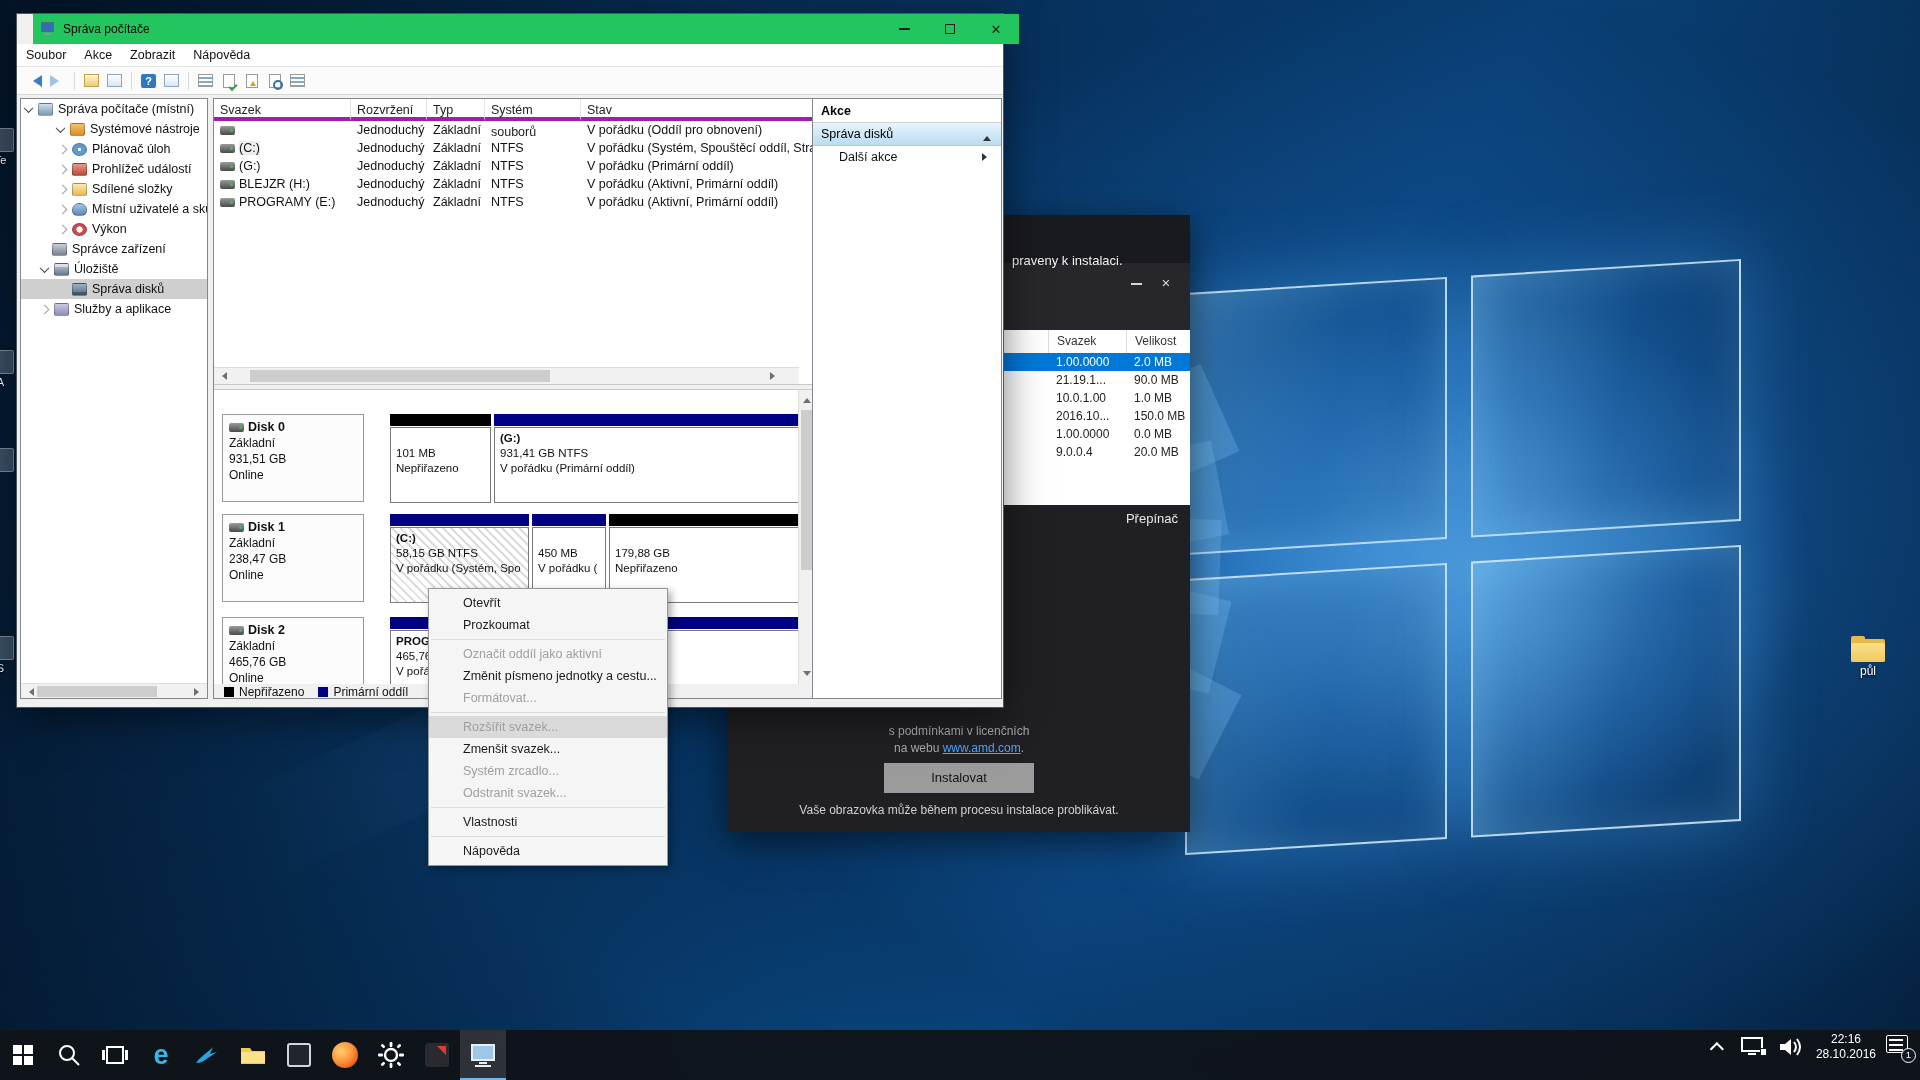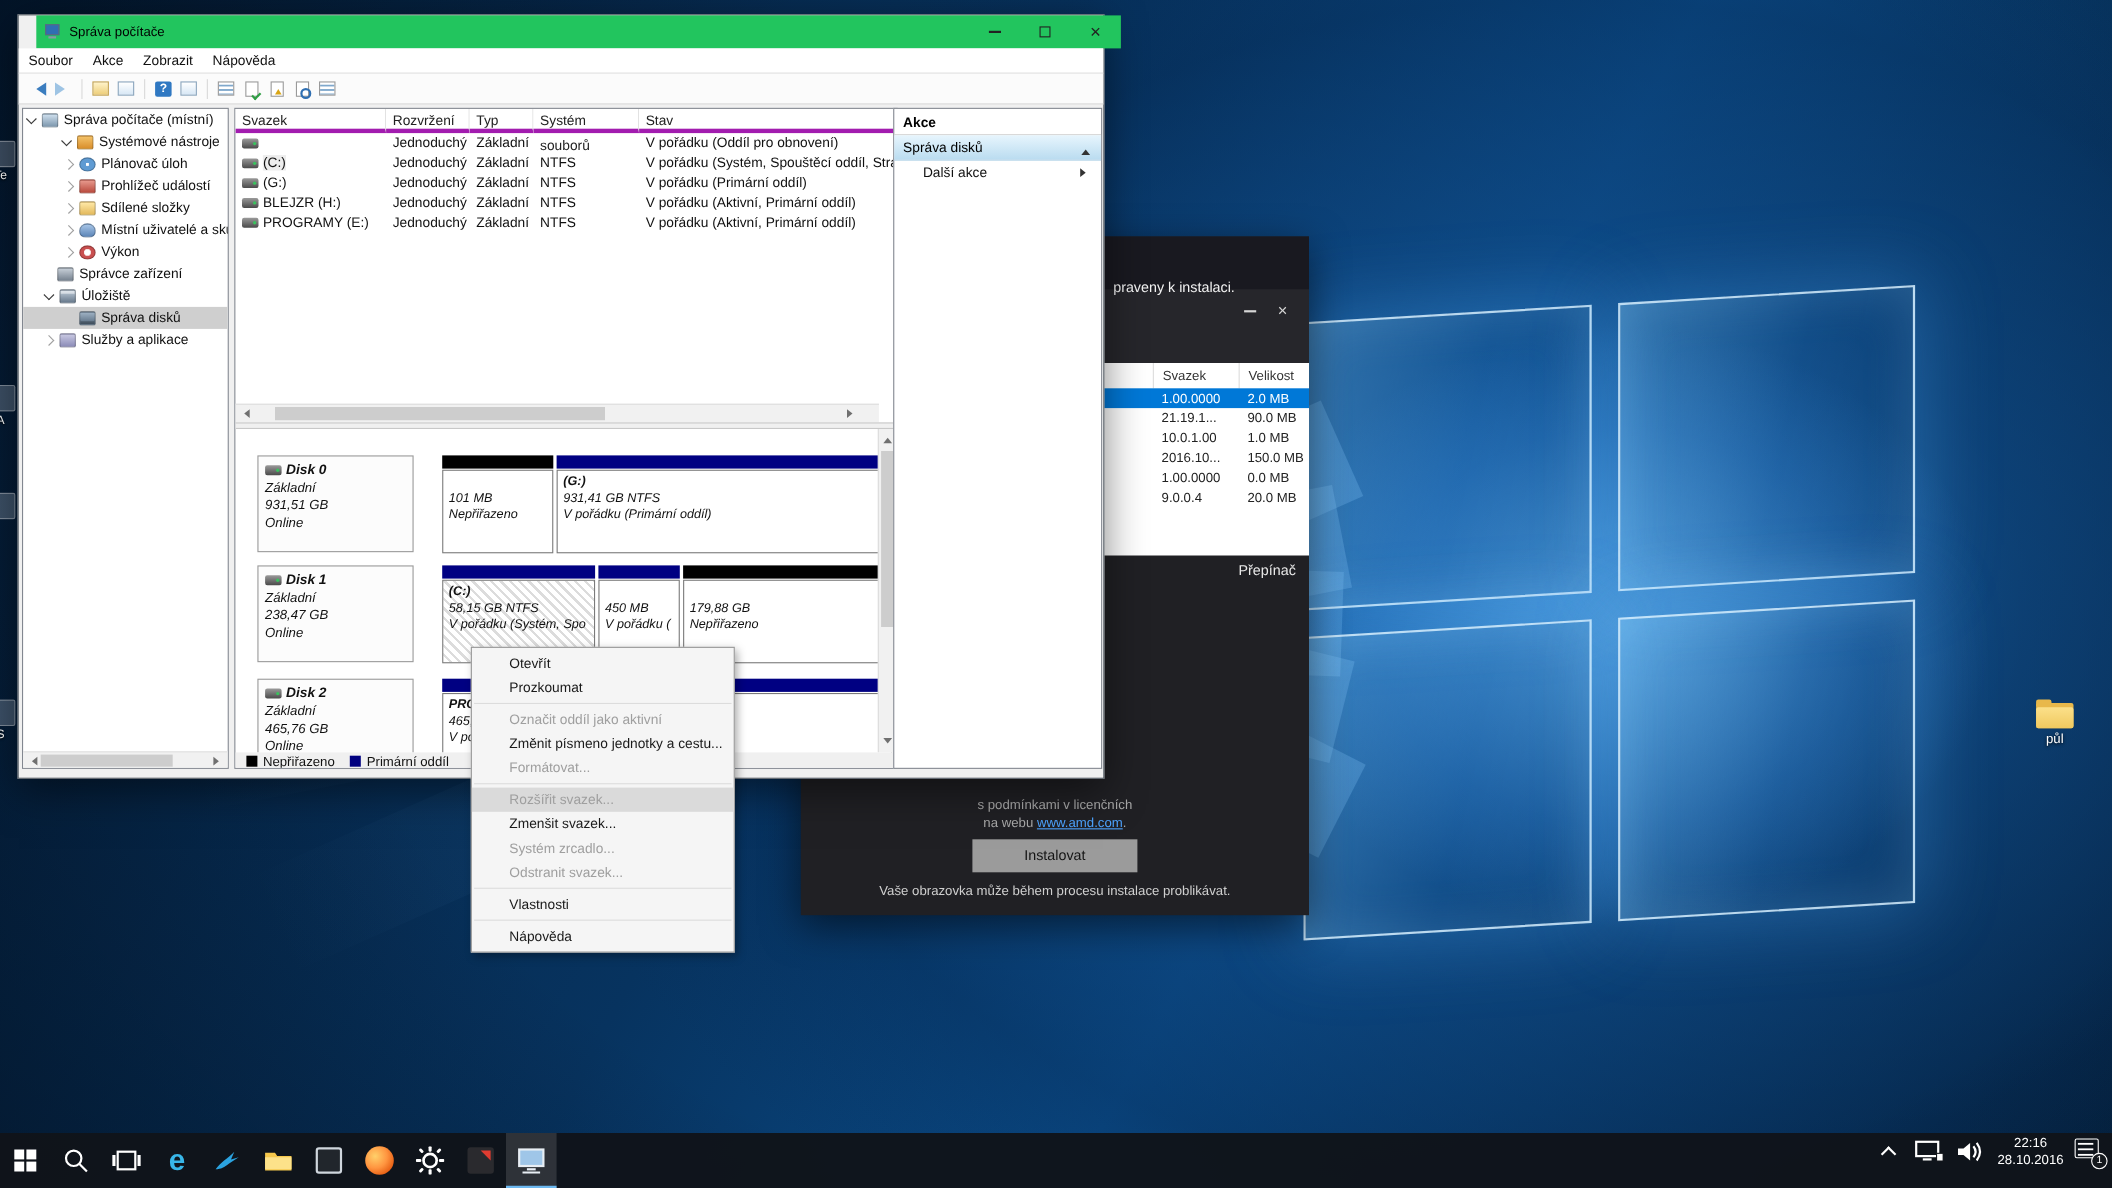--- a/index.html
+++ b/index.html
@@ -112,21 +112,21 @@
   
   .main { left:196px; top:84px; width:603px; height:601px; overflow:hidden; }
   .vh { position:absolute; top:0; height:22px; line-height:22px; font-size:12.5px; color:#222; padding-left:6px; border-right:1px solid #e2e2e2; border-bottom:4px solid #a21caf; background:#fff; }
   .vrow { position:absolute; left:0; width:100%; height:18px; font-size:12.5px; color:#111; }
   .vcell { position:absolute; top:0; height:18px; line-height:18px; padding-left:6px; white-space:nowrap; overflow:hidden; }
   .volic { display:inline-block; width:15px; height:9px; background:linear-gradient(#9a9a9a,#4a4a4a); border-radius:2px; position:relative; margin-right:4px; vertical-align:middle; }
   .volic::after { content:""; position:absolute; right:2px; top:3px; width:3px; height:3px; background:#39c25d; border-radius:50%; }
   .vol-hscroll { position:absolute; left:0; top:268px; width:585px; height:17px; background:#f1f1f1; border-top:1px solid #dcdcdc; }
   .vol-hscroll .thumb { position:absolute; left:36px; top:2px; width:300px; height:12px; background:#cdcdcd; }
   .splitter { position:absolute; left:0; top:285px; width:100%; height:6px; background:#f0f0f0; border-top:1px solid #c8c8c8; border-bottom:1px solid #c8c8c8; }
-  .diskarea { position:absolute; left:12px; top:291px; width:585px; height:294px; background:#fff; overflow:hidden;font-style:italic; }
+  .diskarea { position:absolute; left:0; top:291px; width:585px; height:294px; background:#fff; overflow:hidden; }
   .disk-row { position:absolute; left:0; width:100%; height:90px; }
   .dinfo { position:absolute; left:8px; top:0; width:142px; height:88px; background:#fcfcfc; border:1px solid #9a9a9a; padding:4px 6px; font-size:12px; line-height:16px; color:#111; }
   .dinfo b { font-size:12.5px; }
   .part { position:absolute; top:0; height:88px; }
   .pbar { height:12px; background:#000082; }
   .pbar.black { background:#000; }
   .pbox { height:76px; background:#fff; border:1px solid #7a7a7a; margin-top:1px; padding:3px 5px; font-size:11.5px; line-height:15px; color:#111; overflow:hidden; white-space:nowrap; }
   .pbox.hatch { background:repeating-linear-gradient(45deg, #ffffff 0 4px, #dcdcdc 4px 6px); }
   .vscroll { position:absolute; right:0; top:291px; width:17px; height:294px; background:#f1f1f1; border-left:1px solid #dcdcdc; }
   .vscroll .thumb { position:absolute; left:2px; top:20px; width:12px; height:160px; background:#cdcdcd; }

